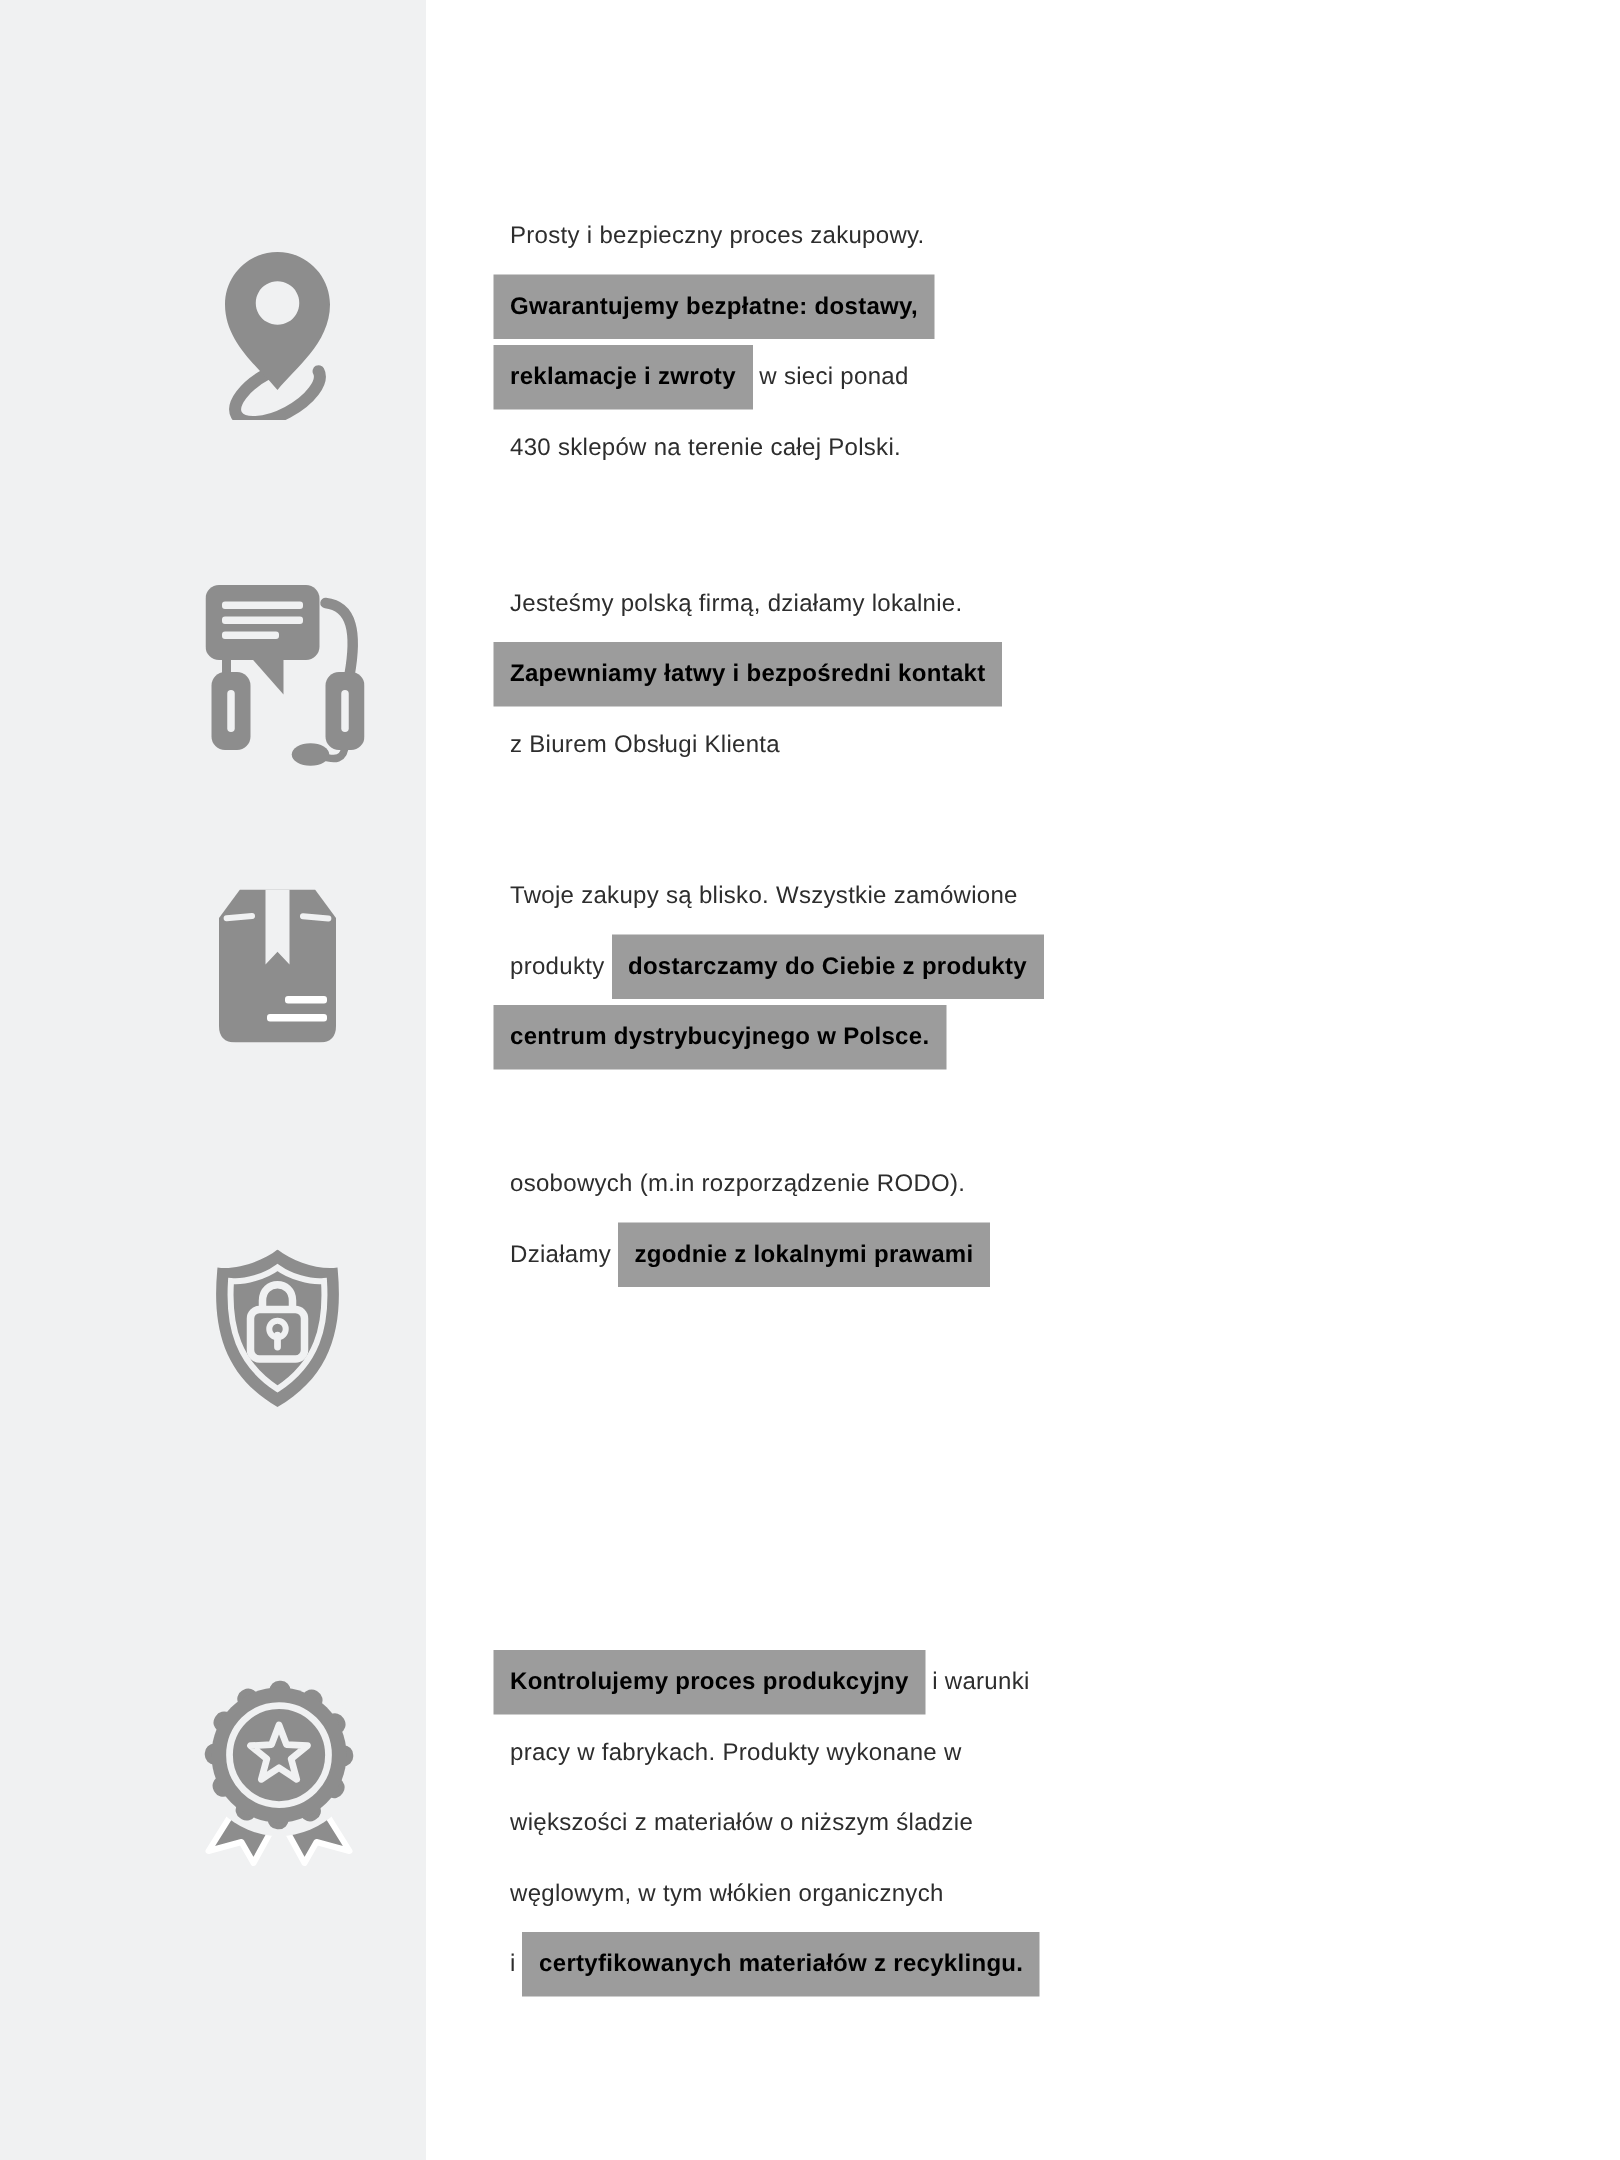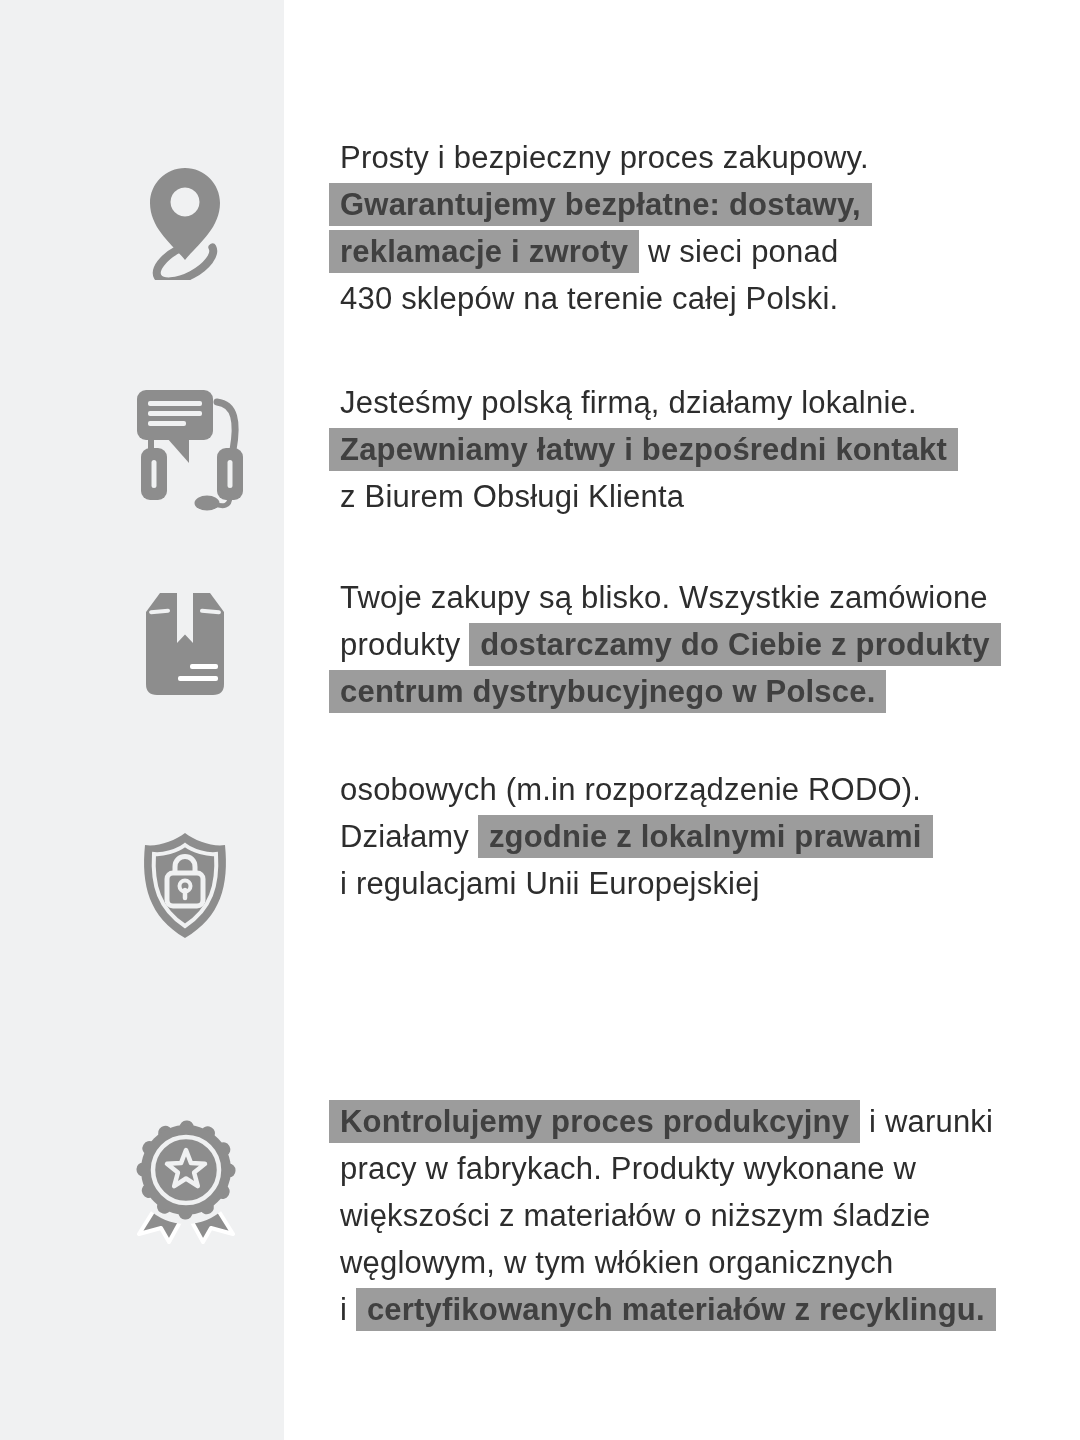--- a/index.html
+++ b/index.html
@@ -14,25 +14,25 @@
     background:#f0f1f2;
   }
   .icon-slot{position:absolute;}
   .icon-slot svg{display:block;width:100%;height:100%;}
   .content{
     position:absolute;left:340px;top:0;width:700px;height:1440px;
   }
   .text-block{position:absolute;left:0;}
   .line{
     display:flex;align-items:center;height:47px;white-space:pre;
-    font-size:31px;letter-spacing:.2px;
+    font-size:16px;letter-spacing:.2px;
   }
   .seg{color:#2d2d2d;}
   .seg.hl{
-    background:#9c9c9c;color:#404040;font-weight:700;
+    background:#9c9c9c;color:#000000;font-weight:700;
     display:inline-flex;align-items:center;height:43px;
     padding:0 11px;box-sizing:border-box;
   }
   .line .hl:first-child{margin-left:-11px;}
 </style>
 </head>
 <body>
 
 <div class="sidebar">
 
@@ -111,21 +111,20 @@
       <div class="line"><span class="seg">z Biurem Obsługi Klienta</span></div>
     </div>
     <div class="text-block" style="top: 574px;">
       <div class="line"><span class="seg">Twoje zakupy są blisko. Wszystkie zamówione</span></div>
       <div class="line"><span class="seg">produkty </span><span class="seg hl">dostarczamy do Ciebie z produkty</span></div>
       <div class="line"><span class="seg hl">centrum dystrybucyjnego w Polsce.</span></div>
     </div>
     <div class="text-block" style="top: 766px;">
       <div class="line"><span class="seg">osobowych (m.in rozporządzenie RODO).</span></div>
       <div class="line"><span class="seg">Działamy </span><span class="seg hl">zgodnie z lokalnymi prawami</span></div>
-      <div class="line"><span class="seg">i regulacjami Unii Europejskiej</span></div>
     </div>
     <div class="text-block" style="top: 1098px;">
       <div class="line"><span class="seg hl">Kontrolujemy proces produkcyjny</span><span class="seg"> i warunki</span></div>
       <div class="line"><span class="seg">pracy w fabrykach. Produkty wykonane w</span></div>
       <div class="line"><span class="seg">większości z materiałów o niższym śladzie</span></div>
       <div class="line"><span class="seg">węglowym, w tym włókien organicznych</span></div>
       <div class="line"><span class="seg">i </span><span class="seg hl">certyfikowanych materiałów z recyklingu.</span></div>
     </div>
   </div>
 

